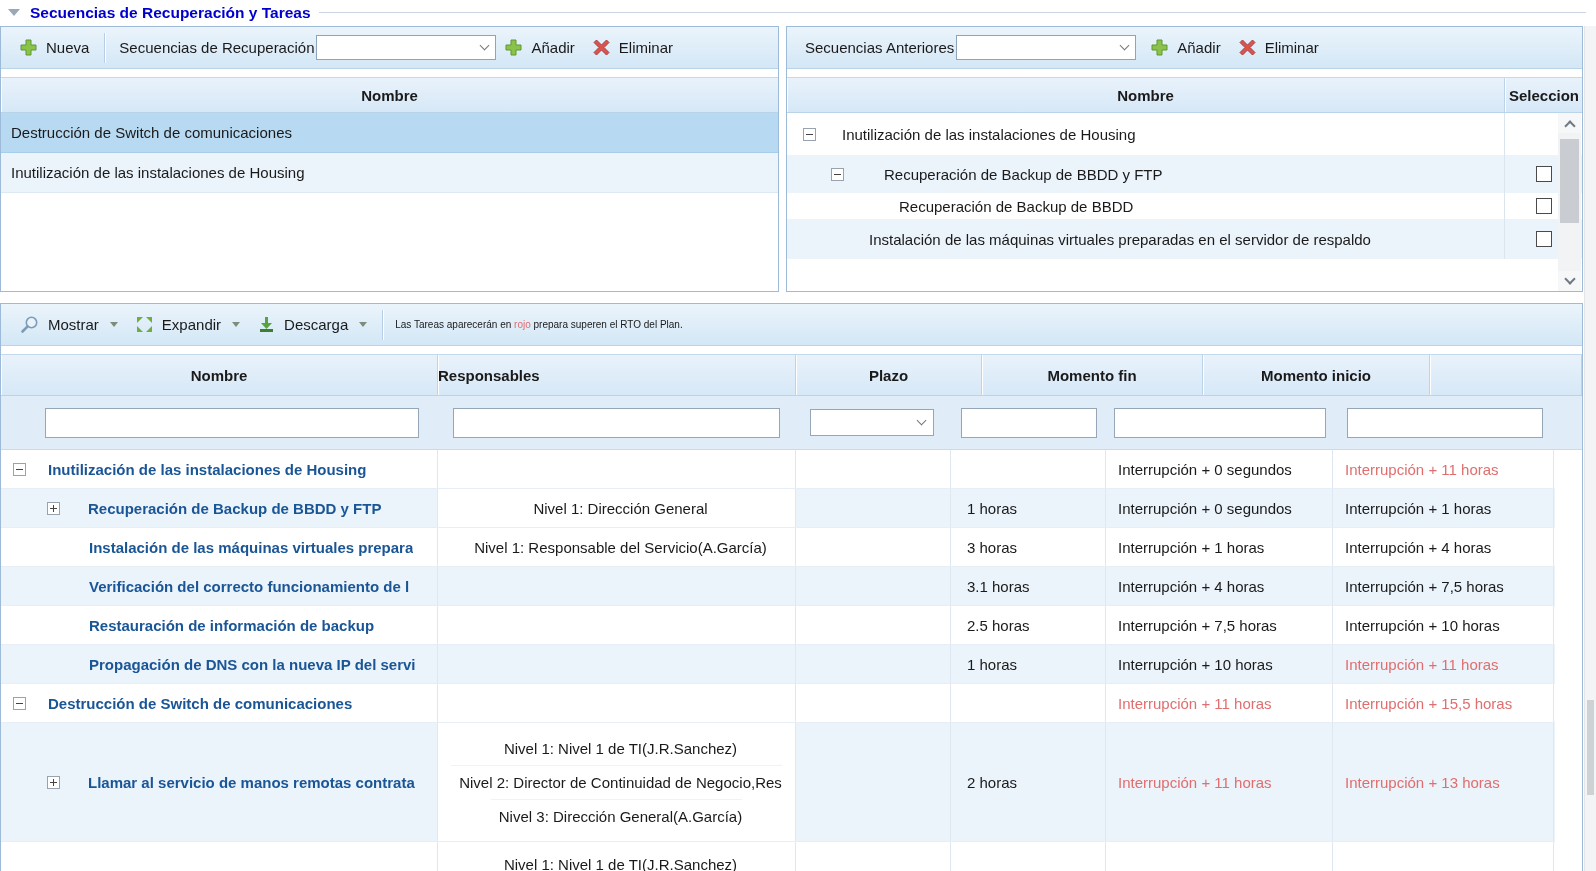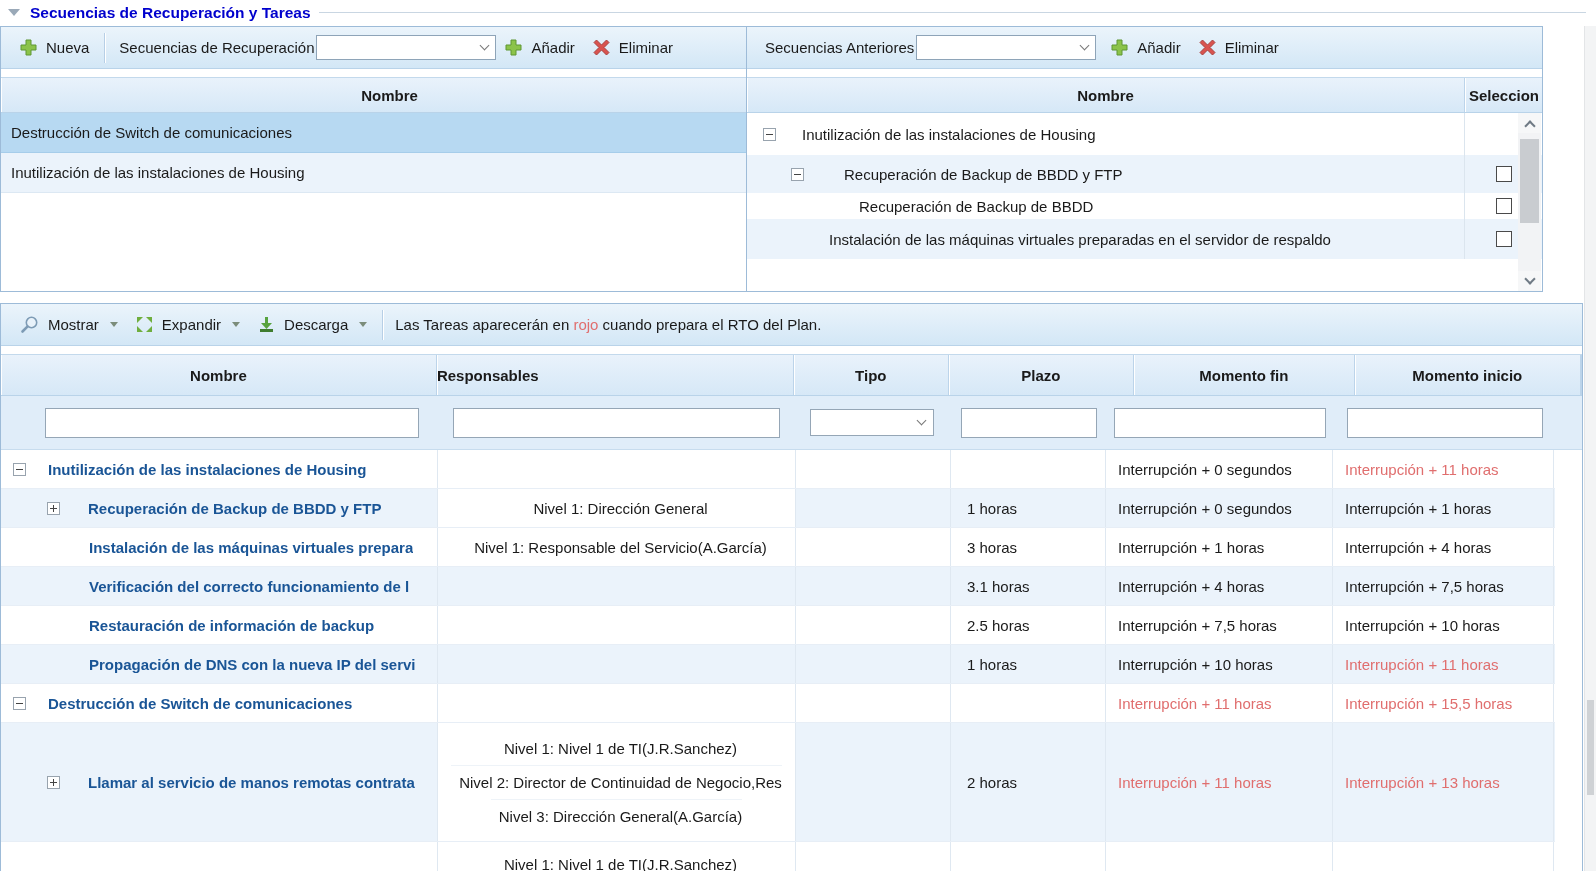--- a/index.html
+++ b/index.html
@@ -12,21 +12,21 @@
   .collapse-tri { width:0; height:0; margin-left:8px;
                   border-left:6px solid transparent; border-right:6px solid transparent;
                   border-top:7px solid #9aa9b8; }
   .page-title { margin-left:10px; font-size:15.5px; font-weight:bold;
                 color:var(--title-blue,#0000cd); white-space:nowrap; }
   .title-rule { flex:1; height:1px; background:#c9d6e2; margin:0 10px 0 8px; }
 
   
   .panel { position:absolute; border:1px solid #9dbbd8; background:#fff; overflow:hidden; }
   #panel-left  { left:0;    top:26px;  width:779px;  height:266px;padding-left:24px; }
-  #panel-right { left:746px; top:26px; width:797px;  height:266px; }
+  #panel-right { left:786px; top:26px; width:797px;  height:266px; }
   #panel-tasks { left:0;    top:303px; width:1583px; height:568px; border-bottom:none; }
 
   
   .toolbar { position:absolute; left:0; top:0; right:0; height:42px;
              background:linear-gradient(#ebf4fb,#d3e7f6);
              border-bottom:1px solid #b9d3e9;
              display:flex; align-items:center; padding:0 10px; font-size:15px; }
   .tb-btn { display:flex; align-items:center; gap:9px; padding:0 9px; height:32px; cursor:default; }
   .tb-sep { width:1px; height:30px; background:#b7cfe6; box-shadow:1px 0 0 #ffffff; margin:0 6px; }
   .tb-label { margin:0 2px 0 8px; white-space:nowrap; }
@@ -109,21 +109,21 @@
   .tree-label { font-weight:bold; color:var(--tree-blue,#1a5596); overflow:hidden; white-space:nowrap; }
   .alert { color:var(--alert-red,#e06e6e); }
   .c-resp { flex-direction:column; justify-content:center; align-items:stretch; white-space:normal; }
   .c-resp.has-resp { background:#fff; }
   .resp-line { line-height:33px; padding-left:8px; white-space:nowrap; overflow:hidden; }
   .resp-line + .resp-line { border-top:1px solid #eef3f8; }
   .trow.h119 { height:119px; }
   .trow.h34 { height:34px; }
   .trow.h34 .c-resp { justify-content:flex-start; padding-top:6px; }
 
-  .notice { display:flex; align-items:center; white-space:pre; font-size:15px; margin-left:6px; }
+  .notice { display:flex; align-items:center; white-space:pre; font-size:10px; margin-left:6px; }
 </style>
 </head>
 <body>
 
 <div class="title-bar">
   <span class="collapse-tri"></span>
   <span class="page-title">Secuencias de Recuperación y Tareas</span>
   <span class="title-rule"></span>
 </div>
 
@@ -258,28 +258,27 @@
       <svg class="icon" width="17" height="17" viewBox="0 0 17 17">
           <rect x="7" y="1" width="3" height="6" fill="#57a33f"></rect>
           <path d="M3 7h11l-5.5 6z" fill="#57a33f"></path>
           <rect x="2" y="13" width="13" height="3" fill="#3f7d2f"></rect>
         </svg>
       <span>Descarga</span>
       <span class="dd-arrow"></span>
     </div>
     <div class="tb-sep"></div>
     <div class="notice">
-      <span>Las Tareas aparecerán en </span><span class="alert">rojo</span><span> cuando prepara el RTO del Plan.</span>
+      <span>Las Tareas aparecerán en </span><span class="alert">rojo</span><span> prepara superen el RTO del Plan.</span>
     </div>
   </div>
 
   <div class="t-header">
     <div class="gh-cell c-name">Nombre</div>
     <div class="gh-cell c-resp">Responsables</div>
-    <div class="gh-cell c-tipo">Tipo</div>
     <div class="gh-cell" style="width:186px">Plazo</div>
     <div class="gh-cell" style="width:221px">Momento fin</div>
     <div class="gh-cell" style="width:227px">Momento inicio</div>
     <div class="gh-cell" style="flex:1"></div>
   </div>
 
   <div class="t-filter">
     <div class="fcell" style="width:437px">
         <input style="margin-left: 44px; width: 374px;">
       </div>

